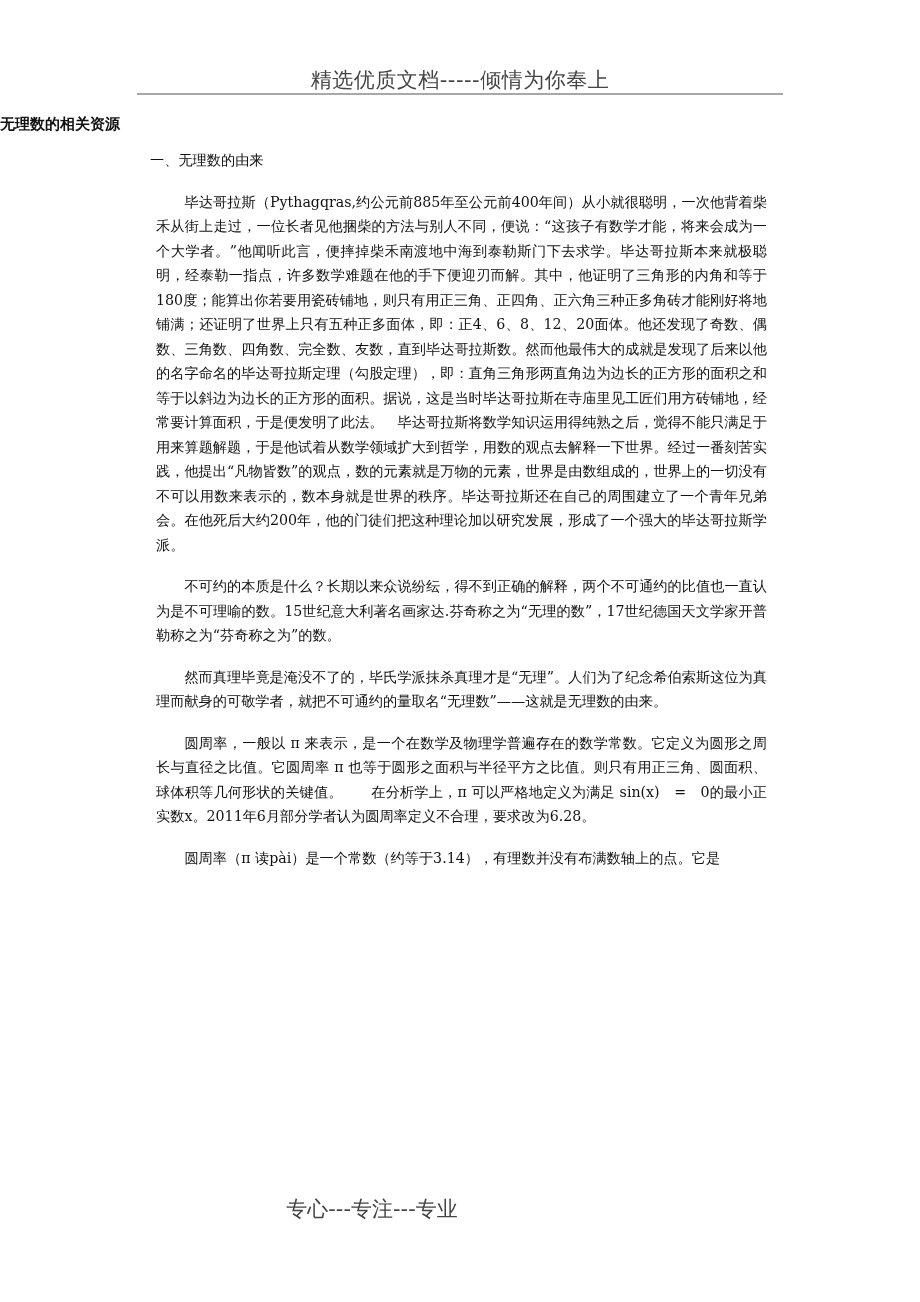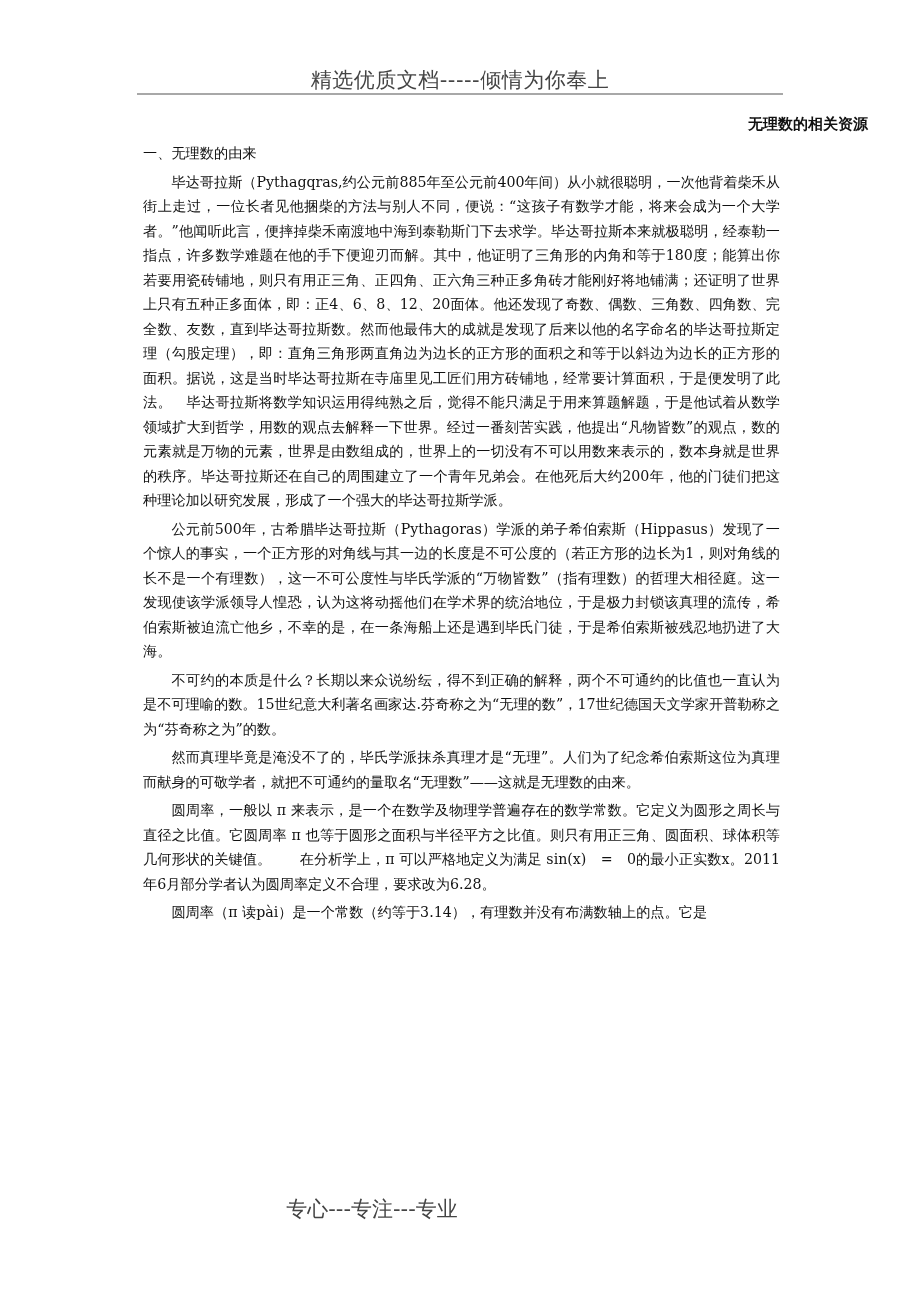--- a/index.html
+++ b/index.html
@@ -2,39 +2,38 @@
 <html><head>
 <meta charset="utf-8">
 <style>
   html, body { margin: 0; padding: 0; background: #ffffff; }
   body { width: 920px; height: 1302px; position: relative; overflow: hidden;
          font-family: "DejaVu Serif", "Liberation Serif", serif; color: #111; }
   .page-header { position: absolute; top: 66px; left: 0; width: 920px; text-align: center;
          font-family: "DejaVu Sans", "Liberation Sans", sans-serif; font-size: 21px; color: #444; letter-spacing: 0.5px; }
   .header-rule { position: absolute; top: 93px; left: 137px; width: 646px; height: 0;
          border-top: 2px solid #a8a8a8; }
-  .doc-title { position: absolute; top: 115px; left: 0; width: 868px; text-align: right;
+  .doc-title { position: absolute; top: 115px; left: 0; width: 868px; text-align: left;
          font-family: "DejaVu Sans", "Liberation Sans", sans-serif; font-weight: bold; font-size: 15px; color: #111; }
   .content { position: absolute; top: 137px; left: 139px; width: 645px;
          font-size: 14.2px; line-height: 24.5px; text-align: justify; }
-  .section-heading { margin: 4px; font-size: 14.2px; font-weight: normal; }
-  .para { margin: 4px; text-indent: 2em; }
+  .section-heading { margin: 11px; font-size: 14.2px; font-weight: normal; }
+  .para { margin: 17px; text-indent: 2em; }
   .page-footer { position: absolute; top: 1195px; left: 0; width: 744px; text-align: center;
          font-family: "DejaVu Sans", "Liberation Sans", sans-serif; font-size: 21px; color: #444; }
 </style>
 </head>
 <body>
 
 <div class="page-header">精选优质文档-----倾情为你奉上</div>
 <div class="header-rule"></div>
 <div class="doc-title">无理数的相关资源</div>
 
 <div class="content">
   <h2 class="section-heading">一、无理数的由来</h2>
   <p class="para">毕达哥拉斯（Pythagqras,约公元前885年至公元前400年间）从小就很聪明，一次他背着柴禾从街上走过，一位长者见他捆柴的方法与别人不同，便说：“这孩子有数学才能，将来会成为一个大学者。”他闻听此言，便摔掉柴禾南渡地中海到泰勒斯门下去求学。毕达哥拉斯本来就极聪明，经泰勒一指点，许多数学难题在他的手下便迎刃而解。其中，他证明了三角形的内角和等于180度；能算出你若要用瓷砖铺地，则只有用正三角、正四角、正六角三种正多角砖才能刚好将地铺满；还证明了世界上只有五种正多面体，即：正4、6、8、12、20面体。他还发现了奇数、偶数、三角数、四角数、完全数、友数，直到毕达哥拉斯数。然而他最伟大的成就是发现了后来以他的名字命名的毕达哥拉斯定理（勾股定理），即：直角三角形两直角边为边长的正方形的面积之和等于以斜边为边长的正方形的面积。据说，这是当时毕达哥拉斯在寺庙里见工匠们用方砖铺地，经常要计算面积，于是便发明了此法。　毕达哥拉斯将数学知识运用得纯熟之后，觉得不能只满足于用来算题解题，于是他试着从数学领域扩大到哲学，用数的观点去解释一下世界。经过一番刻苦实践，他提出“凡物皆数”的观点，数的元素就是万物的元素，世界是由数组成的，世界上的一切没有不可以用数来表示的，数本身就是世界的秩序。毕达哥拉斯还在自己的周围建立了一个青年兄弟会。在他死后大约200年，他的门徒们把这种理论加以研究发展，形成了一个强大的毕达哥拉斯学派。</p>
-  <p class="para">公元前500年，古希腊毕达哥拉斯（Pythagoras）学派的弟子希伯索斯（Hippasus）发现了一个惊人的事实，一个正方形的对角线与其一边的长度是不可公度的（若正方形的边长为1，则对角线的长不是一个有理数），这一不可公度性与毕氏学派的“万物皆数”（指有理数）的哲理大相径庭。这一发现使该学派领导人惶恐，认为这将动摇他们在学术界的统治地位，于是极力封锁该真理的流传，希伯索斯被迫流亡他乡，不幸的是，在一条海船上还是遇到毕氏门徒，于是希伯索斯被残忍地扔进了大海。</p>
   <p class="para">不可约的本质是什么？长期以来众说纷纭，得不到正确的解释，两个不可通约的比值也一直认为是不可理喻的数。15世纪意大利著名画家达.芬奇称之为“无理的数”，17世纪德国天文学家开普勒称之为“芬奇称之为”的数。</p>
   <p class="para">然而真理毕竟是淹没不了的，毕氏学派抹杀真理才是“无理”。人们为了纪念希伯索斯这位为真理而献身的可敬学者，就把不可通约的量取名“无理数”——这就是无理数的由来。</p>
   <p class="para">圆周率，一般以 π 来表示，是一个在数学及物理学普遍存在的数学常数。它定义为圆形之周长与直径之比值。它圆周率 π 也等于圆形之面积与半径平方之比值。则只有用正三角、圆面积、球体积等几何形状的关键值。　　在分析学上，π 可以严格地定义为满足 sin(x)　=　0的最小正实数x。2011年6月部分学者认为圆周率定义不合理，要求改为6.28。</p>
   <p class="para">圆周率（π 读pài）是一个常数（约等于3.14），有理数并没有布满数轴上的点。它是</p>
 </div>
 
 <div class="page-footer">专心---专注---专业</div>
 
 </body></html>

